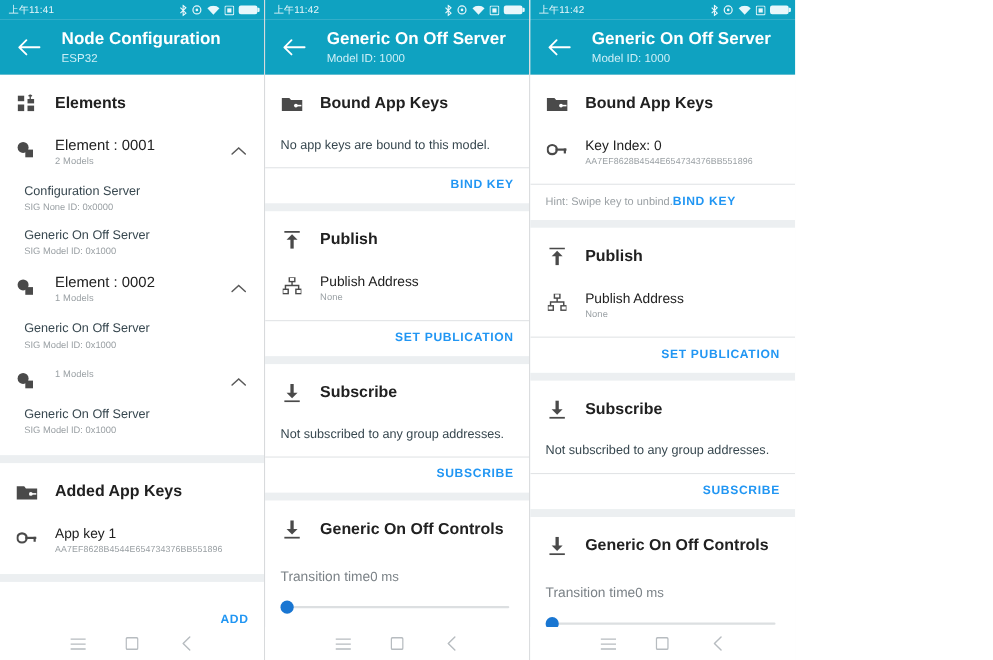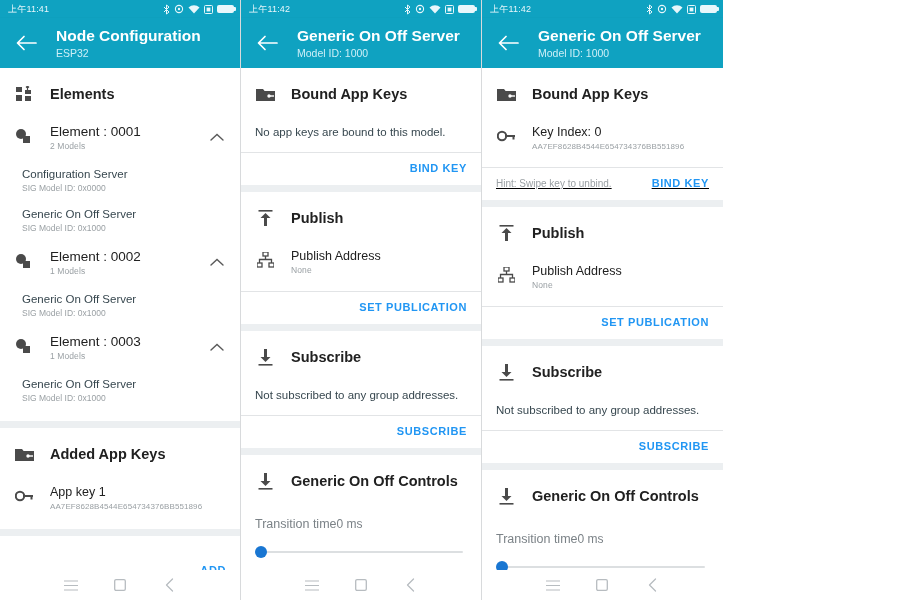--- a/index.html
+++ b/index.html
@@ -79,21 +79,21 @@
   
   .sub-row{ padding:6px 14px 6px 22px; }
   .sub-title{ font-size:11.5px; color:#37474f; line-height:15px; }
   .sub-sub{ font-size:8.5px; color:#9aa0a4; line-height:13px; }
 
   .plain-text{ font-size:11.5px; color:#37474f; padding:10px 14px 14px 14px; }
   .action-bar{
     display:flex; align-items:center; justify-content:flex-end;
     padding:9px 14px 11px 14px;
   }
-  .action-bar.with-hint{ justify-content:space-between;text-decoration:underline; }
+  .action-bar.with-hint{ justify-content:flex-start; }
   .hint{ font-size:10px; color:#9aa0a4; }
   .action{
     font-size:11px; font-weight:bold; color:#2196f3; letter-spacing:.6px;
   }
 
   
   .ctrl{ padding:14px 14px 2px 14px; }
   .ctrl-line{ display:flex; align-items:center; }
   .ctrl-label{ font-size:12.5px; color:#7b8287; }
   .ctrl-val{ font-size:12px; color:#7b8287; }
@@ -176,21 +176,21 @@
           </span>
           <span class="chev">
             <svg width="14" height="9" viewBox="0 0 14 9">
                 <path d="M1 7 L7 1.5 L13 7" stroke="#5a5a5a" stroke-width="1.4" fill="none" stroke-linecap="round"></path>
               </svg>
           </span>
         </div>
         <div class="row sub-row">
           <span class="row-text">
             <span class="sub-title" style="display:block;">Configuration Server</span>
-            <span class="sub-sub" style="display:block;">SIG Model ID: 0x0000</span>
+            <span class="sub-sub" style="display:block;">SIG None ID: 0x0000</span>
           </span>
         </div>
         <div class="row sub-row">
           <span class="row-text">
             <span class="sub-title" style="display:block;">Generic On Off Server</span>
             <span class="sub-sub" style="display:block;">SIG Model ID: 0x1000</span>
           </span>
         </div>
 
         <div class="row">
@@ -218,21 +218,20 @@
         </div>
 
         <div class="row">
           <span class="row-icon">
             <svg width="18" height="16" viewBox="0 0 18 16">
                 <circle cx="6" cy="6" r="5" fill="#4a4a4a"></circle>
                 <rect x="8" y="8" width="7" height="7" fill="#4a4a4a"></rect>
               </svg>
           </span>
           <span class="row-text">
-            <span class="row-title big" style="display:block;">Element : 0003</span>
             <span class="row-sub" style="display:block;">1 Models</span>
           </span>
           <span class="chev">
             <svg width="14" height="9" viewBox="0 0 14 9">
                 <path d="M1 7 L7 1.5 L13 7" stroke="#5a5a5a" stroke-width="1.4" fill="none" stroke-linecap="round"></path>
               </svg>
           </span>
         </div>
         <div class="row sub-row" style="padding-bottom:16px;">
           <span class="row-text">

